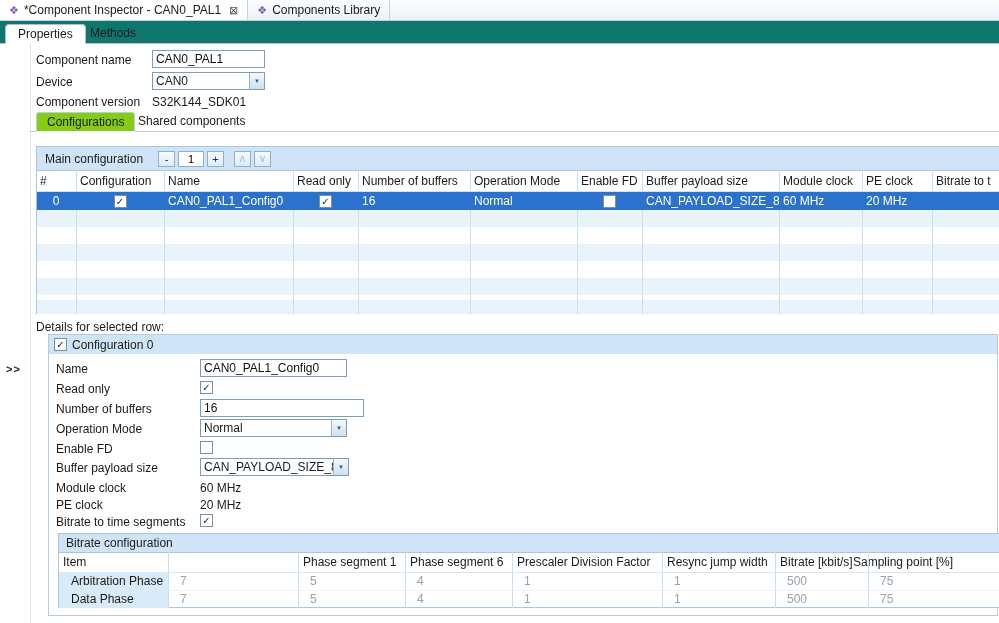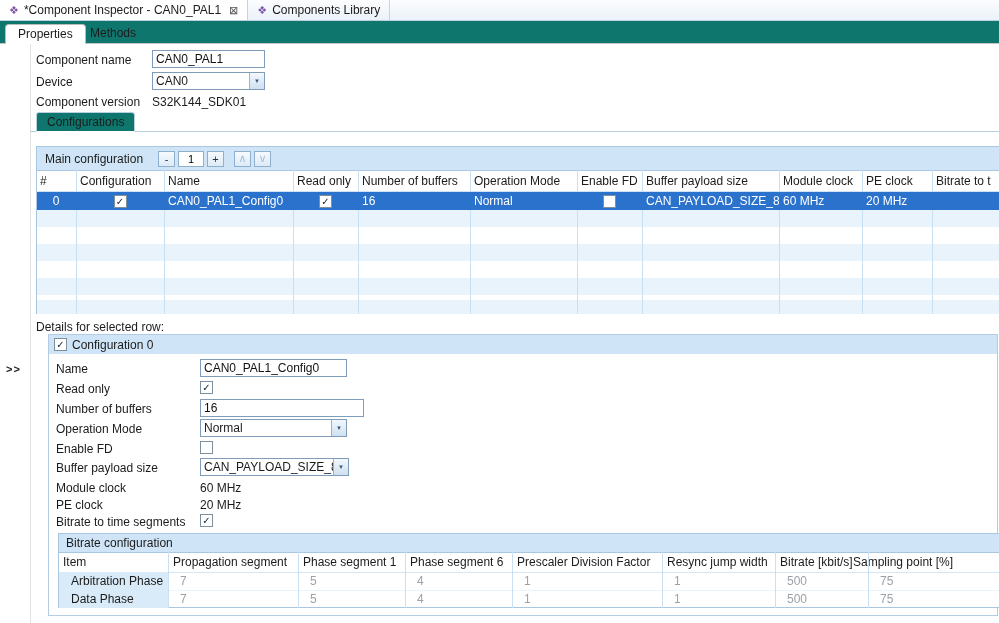--- a/index.html
+++ b/index.html
@@ -27,21 +27,21 @@
   .txt{position:absolute;height:18px;border:1px solid #7f9db9;background:#fff;
        font:12px "Liberation Sans",sans-serif;padding:0 3px;color:#111}
   .combo{position:absolute;height:18px;border:1px solid #7f9db9;background:#fff;display:flex;align-items:center}
   .combo-val{flex:1;padding:0 3px;white-space:nowrap;overflow:hidden}
   .combo-btn{width:15px;height:100%;background:linear-gradient(#f2f8fd,#cfe0f0);
              border-left:1px solid #9ab4cc;display:flex;align-items:center;justify-content:center;
              font-size:6px;color:#3a5a7a}
 
   
   .ctab{position:absolute;height:20px;line-height:19px;padding:0 10px;white-space:nowrap}
-  .ctab.active{border:1px solid #b9cede;border-bottom:1px solid #fff;background:#0f766e;border-radius:3px 3px 0 0;z-index:2}
+  .ctab.active{border:1px solid #b9cede;border-bottom:1px solid #fff;background:#84cc16;border-radius:3px 3px 0 0;z-index:2}
   .hline{position:absolute;border-top:1px solid #b9cede}
 
   
   .sect-hd{position:absolute;background:#cfe5f7;display:flex;align-items:center;gap:3px;padding:0 8px;border:1px solid #a9c7e0;border-bottom:none}
   .sect-title{margin-right:12px}
   .mini{width:17px;height:16px;border:1px solid #8fb0cc;background:linear-gradient(#f6fafd,#dcebf7);
         font:11px "Liberation Sans",sans-serif;color:#234;display:flex;align-items:center;justify-content:center;cursor:pointer}
   .mini.dis{color:#a8bfd4}
   .mini-count{width:26px;height:16px;border:1px solid #8fb0cc;text-align:center;
               font:11px "Liberation Sans",sans-serif;padding:0;background:#fff}
@@ -102,20 +102,21 @@
   <div class="lbl" style="left:36px;top:75px">Device</div>
   <div class="combo" style="left:152px;top:72px;width:113px">
     <span class="combo-val">CAN0</span>
     <span class="combo-btn">▼</span>
   </div>
 
   <div class="lbl" style="left:36px;top:95px">Component version</div>
   <div class="val" style="left:152px;top:95px">S32K144_SDK01</div>
 
   <div class="ctab active" style="left:36px;top:112px">Configurations</div>
+  <div class="ctab" style="left:128px;top:112px">Shared components</div>
   <div class="hline" style="left:30px;top:131px;width:969px"></div>
 
   <div class="tbl-area" style="left:36px;top:170px;width:970px;height:144px"></div>
   <div class="sect-hd" style="left:36px;top:146px;width:970px;height:24px">
     <span class="sect-title">Main configuration</span>
     <button class="mini">-</button>
     <input class="mini-count" value="1" style="">
     <button class="mini">+</button>
     <button class="mini dis" style="margin-left:7px">∧</button>
     <button class="mini dis">∨</button>
@@ -201,21 +202,20 @@
   <div class="lbl" style="left:56px;top:498px">PE clock</div>
   <div class="val" style="left:200px;top:498px">20 MHz</div>
 
   <div class="lbl" style="left:56px;top:515px">Bitrate to time segments</div>
   <span class="cb cb-abs" style="left:200px;top:514px">✓</span>
 
   <div class="bt-area" style="left:58px;top:552px;width:946px;height:56px"></div>
   <div class="bt-hd" style="left:58px;top:533px;width:946px;height:19px">Bitrate configuration</div>
 
   <div class="bt-th" style="left:58px;width:110px">Item</div>
-  <div class="bt-th" style="left:168px;width:130px">Propagation segment</div>
   <div class="bt-th" style="left:298px;width:107px">Phase segment 1</div>
   <div class="bt-th" style="left:405px;width:107px">Phase segment 6</div>
   <div class="bt-th" style="left:512px;width:150px">Prescaler Division Factor</div>
   <div class="bt-th" style="left:662px;width:113px">Resync jump width</div>
   <div class="bt-th" style="left:775px;width:93px">Bitrate [kbit/s]</div>
   <div class="bt-th" style="left:848px;width:108px">Sampling point [%]</div>
   <div class="hline" style="left:59px;top:572px;width:944px;border-color:#d3e7f6"></div>
 
   <div class="bt-cell bt-item" style="left:59px;top:572px;width:109px">Arbitration Phase</div>
   <div class="bt-cell" style="left:168px;top:572px;width:130px">7</div>

